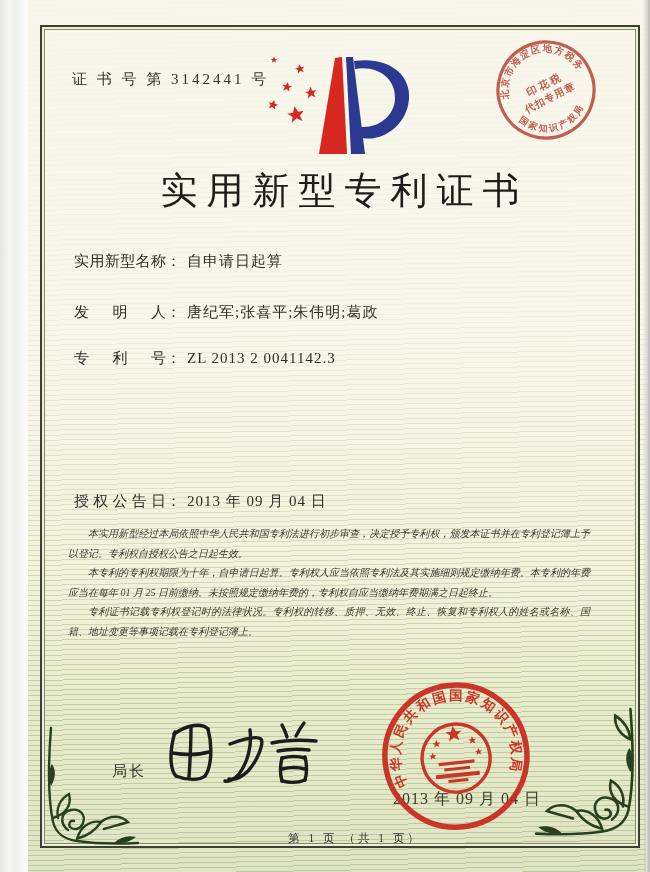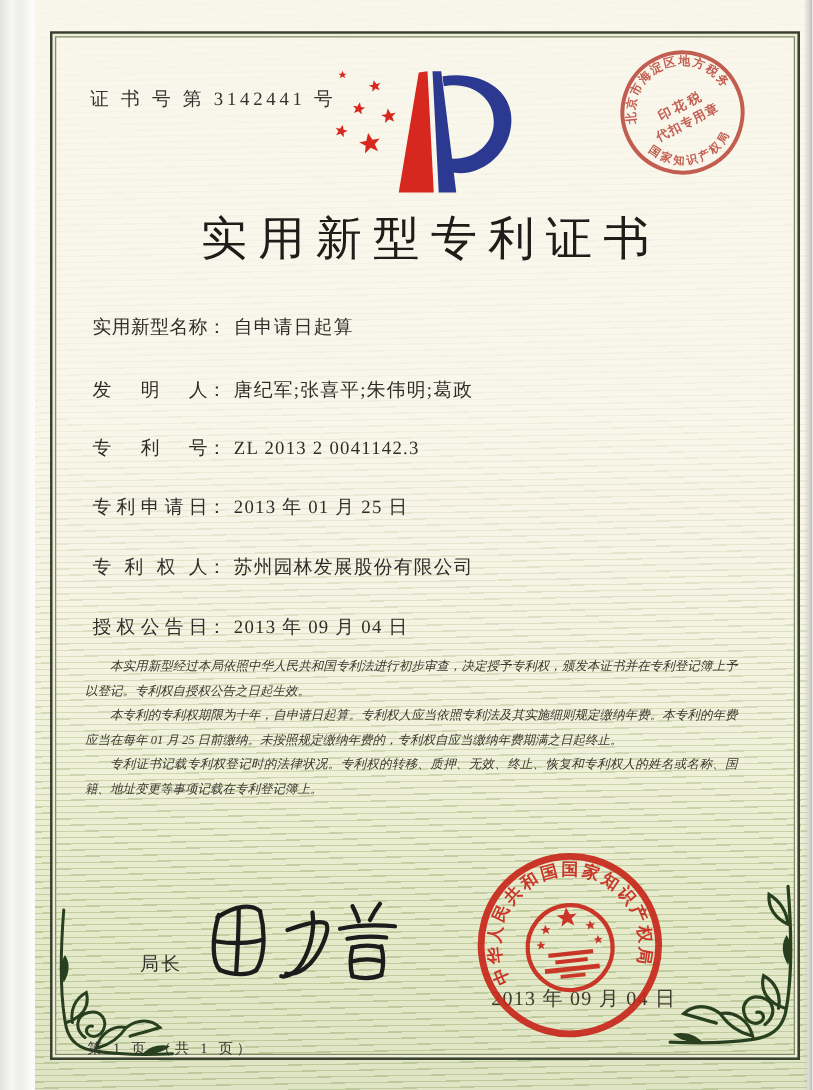--- a/index.html
+++ b/index.html
@@ -71,21 +71,21 @@
   }
   .office-seal {
     position:absolute; left:372px; top:666px; width:170px; height:182px; z-index:4;
     transform:rotate(-6deg); opacity:0.92;
   }
   .flourish { position:absolute; z-index:2; }
   .flourish-left  { left:44px;  bottom:24px; width:96px; height:122px; }
   .flourish-right { right:12px; bottom:24px; width:104px; height:150px; transform:scaleX(-1); }
   .page-footer {
     position:absolute; left:40px; top:831px; width:600px; z-index:3;
-    font-size:11.5px; letter-spacing:3px; color:#33332e;padding-left:30px;
+    text-align:center; font-size:11.5px; letter-spacing:3px; color:#33332e;padding-left:30px;
   }
   .sr-only { position:absolute; width:1px; height:1px; overflow:hidden; clip:rect(0 0 0 0); white-space:nowrap; }
 </style>
 </head>
 <body>
 
 <div id="page">
   <div class="scan-left"></div>
 
   <div class="sheet">
@@ -132,26 +132,20 @@
 
   <div class="field-row" style="top:252px">
     <span class="f-label">实用新型名称</span><span class="f-colon">：</span><span class="f-value">自申请日起算</span>
   </div>
   <div class="field-row" style="top:303px">
     <span class="f-label">发明人</span><span class="f-colon">：</span><span class="f-value">唐纪军;张喜平;朱伟明;葛政</span>
   </div>
   <div class="field-row" style="top:349px">
     <span class="f-label">专利号</span><span class="f-colon">：</span><span class="f-value">ZL 2013 2 0041142.3</span>
   </div>
-  <div class="field-row" style="top:396px">
-    <span class="f-label">专利申请日</span><span class="f-colon">：</span><span class="f-value">2013 年 01 月 25 日</span>
-  </div>
-  <div class="field-row" style="top:444px">
-    <span class="f-label">专利权人</span><span class="f-colon">：</span><span class="f-value">苏州园林发展股份有限公司</span>
-  </div>
   <div class="field-row" style="top:492px">
     <span class="f-label">授权公告日</span><span class="f-colon">：</span><span class="f-value">2013 年 09 月 04 日</span>
   </div>
 
   <div class="body-text">
     <p>本实用新型经过本局依照中华人民共和国专利法进行初步审查，决定授予专利权，颁发本证书并在专利登记簿上予以登记。专利权自授权公告之日起生效。</p>
     <p>本专利的专利权期限为十年，自申请日起算。专利权人应当依照专利法及其实施细则规定缴纳年费。本专利的年费应当在每年 01 月 25 日前缴纳。未按照规定缴纳年费的，专利权自应当缴纳年费期满之日起终止。</p>
     <p>专利证书记载专利权登记时的法律状况。专利权的转移、质押、无效、终止、恢复和专利权人的姓名或名称、国籍、地址变更等事项记载在专利登记簿上。</p>
   </div>
 

